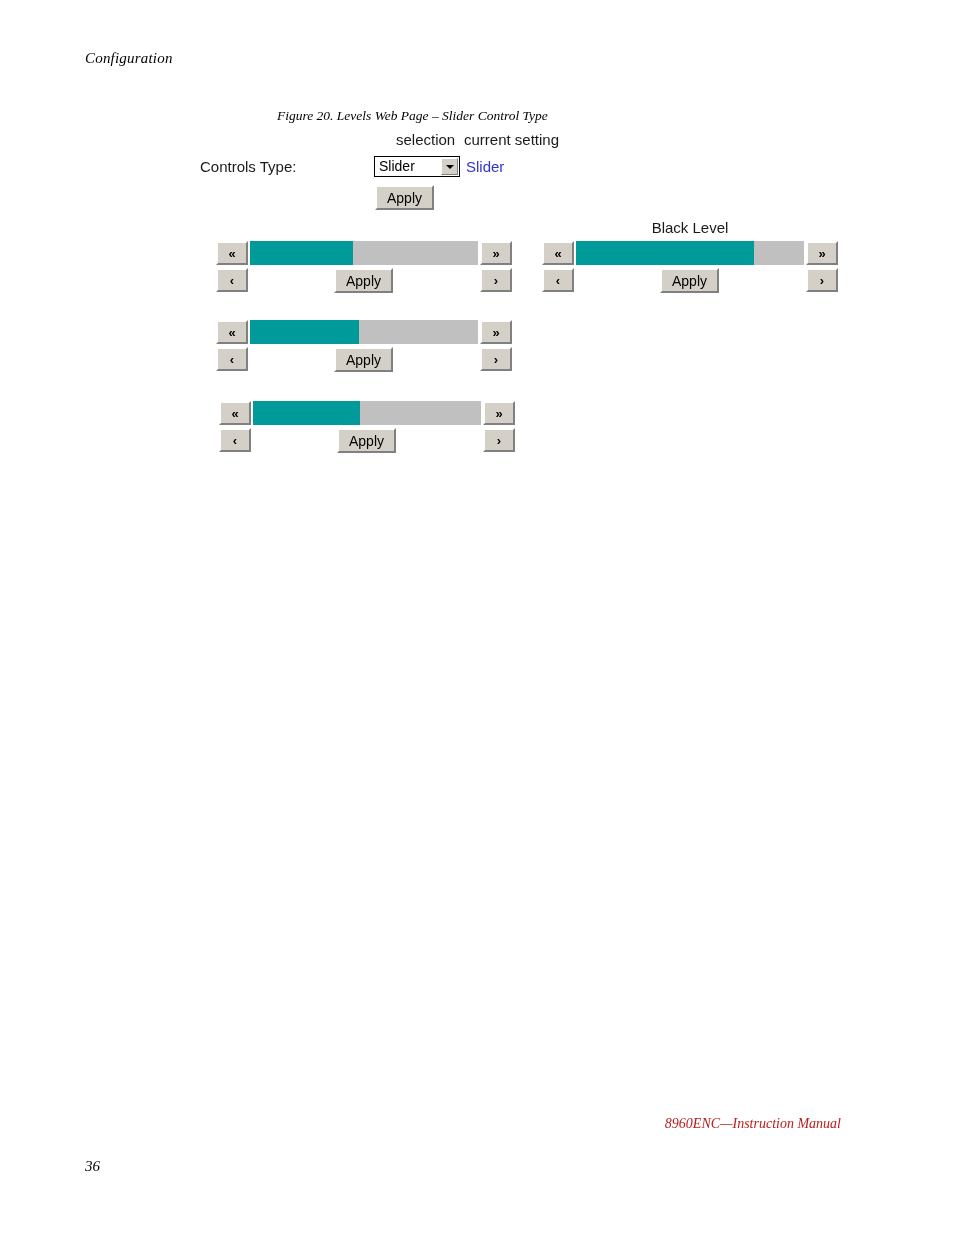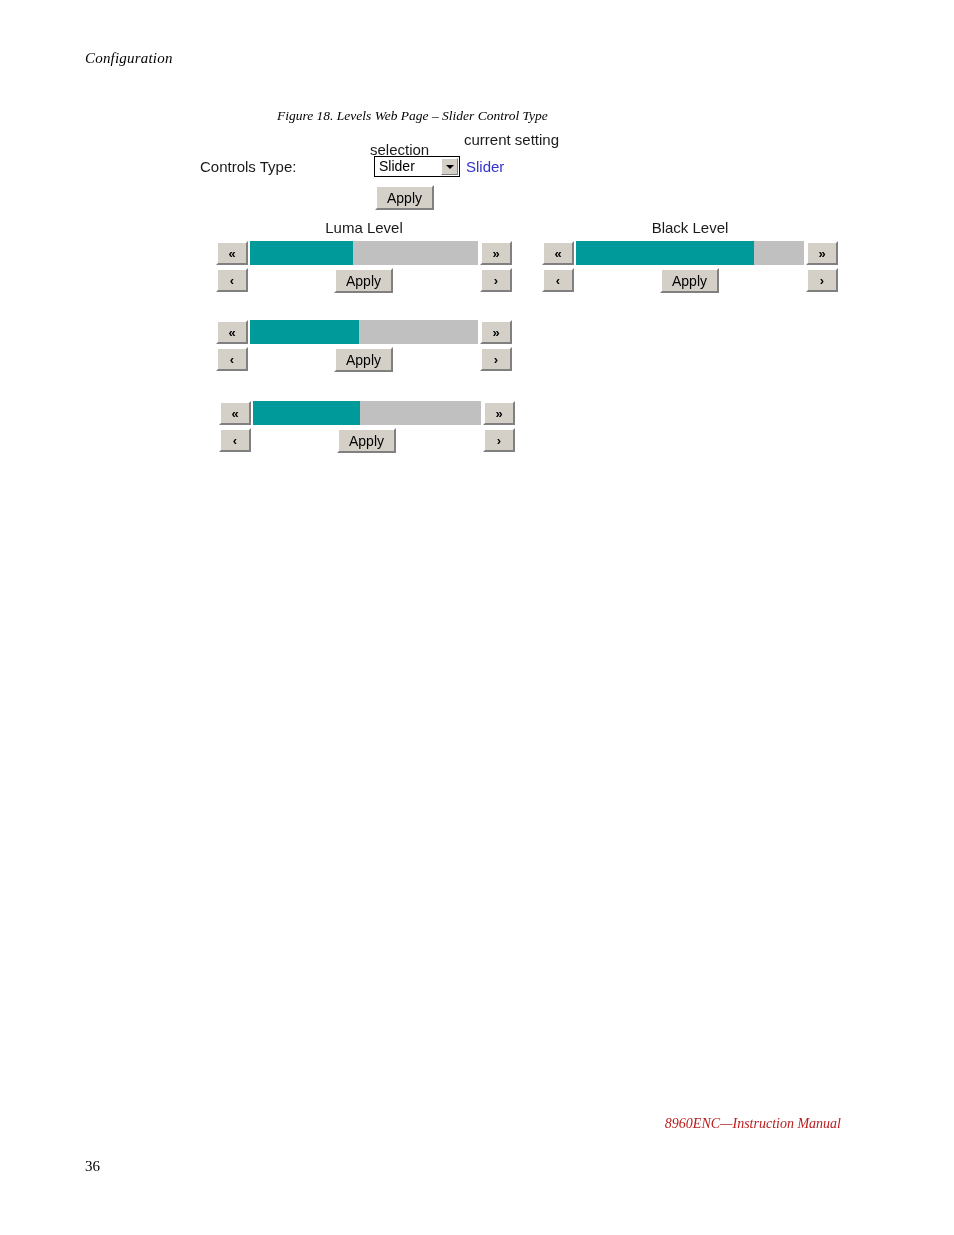--- a/index.html
+++ b/index.html
@@ -24,20 +24,21 @@
     font-style: italic;
     font-size: 15px;
     color: #000000;
     letter-spacing: 0.2px;
   }
   .footer-page {
     position: absolute;
     left: 85px;
     top: 1158px;
     font-family: "Liberation Serif", serif;
+    font-style: italic;
     font-size: 15px;
     color: #000000;
   }
   .footer-title {
     position: absolute;
     right: 113px;
     top: 1116px;
     font-family: "Liberation Serif", serif;
     font-style: italic;
     font-size: 14px;
@@ -65,21 +66,21 @@
     width: 954px;
     height: 1235px;
   }
 
   .col-header {
     position: absolute;
     font-size: 15px;
     color: #1a1a1a;
     white-space: nowrap;
   }
-  #hdr-selection { left: 370px; top: 131px; margin-top: 10px; }
+  #hdr-selection { left: 396px; top: 131px; }
   #hdr-current   { left: 464px; top: 131px; }
 
   .controls-type-label {
     position: absolute;
     left: 200px;
     top: 158px;
     font-size: 15px;
     color: #1a1a1a;
     white-space: nowrap;
   }
@@ -205,41 +206,40 @@
   .btn-apply-slider {
     width: 59px;
     height: 25px;
   }
 </style>
 </head>
 <body>
 
 <div class="running-head">Configuration</div>
 
-<div class="figure-caption">Figure 18.  Levels Web Page – Slider Control Type</div>
+<div class="figure-caption">Figure 20.  Levels Web Page – Slider Control Type</div>
 
 <div class="figure-body">
 
   <div class="col-header" id="hdr-selection">selection</div>
   <div class="col-header" id="hdr-current">current setting</div>
 
   <div class="controls-type-label">Controls Type:</div>
 
   <div class="combo">
     <div class="combo-value">Slider</div>
     <div class="combo-arrow-btn"></div>
   </div>
 
   <div class="current-setting-value">Slider</div>
 
   <div class="btn btn-apply-top">Apply</div>
 
   <div id="slider-host">
       <div class="slider-group" style="left: 216px; top: 219px; width: 296px; height: 62px;">
-        <div class="slider-title" style="width: 296px;">Luma Level</div>
         <div class="slider-row" style="top: 22px; height: 24px; width: 296px; position: absolute;">
           <div class="btn nav-btn nav-btn-fast" style="left: 0px; top: 0px;">«</div>
           <div class="track" style="left: 34px; width: 228px; background: rgb(192, 192, 192);">
             <div class="track-fill" style="width: 45%; background: rgb(0, 154, 154);"></div>
           </div>
           <div class="btn nav-btn nav-btn-fast" style="left: 264px; top: 0px;">»</div>
         </div>
         <div class="slider-row" style="top: 49px; height: 25px; width: 296px; position: absolute;">
           <div class="btn nav-btn" style="left: 0px; top: 0px;">‹</div>
           <div class="btn btn-apply-slider" style="left: 118px; top: 0px;">Apply</div>

